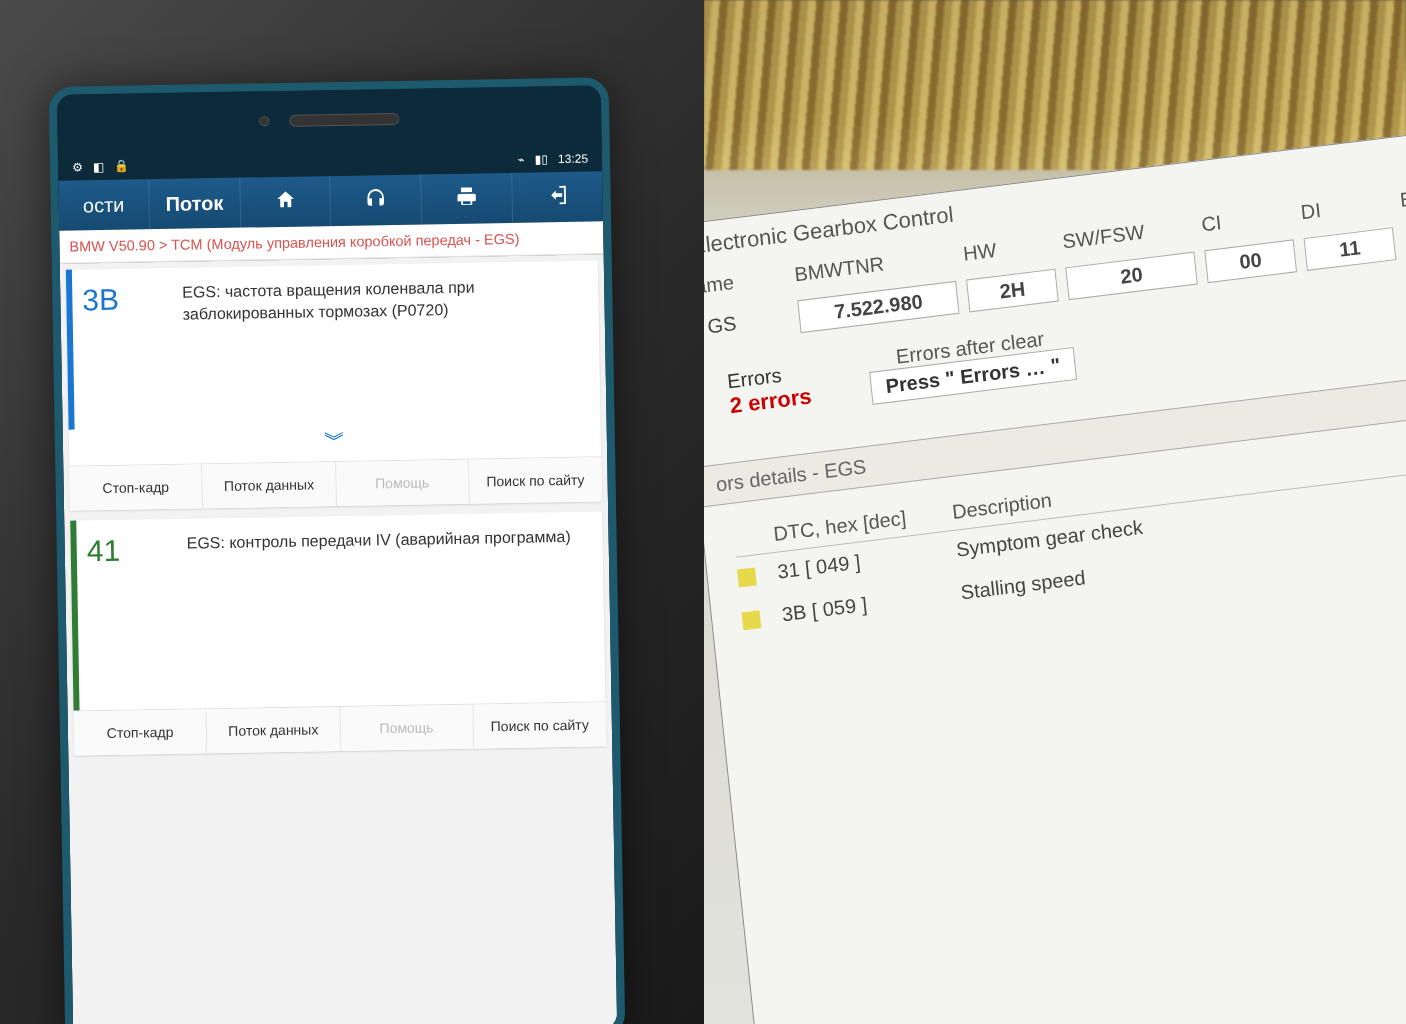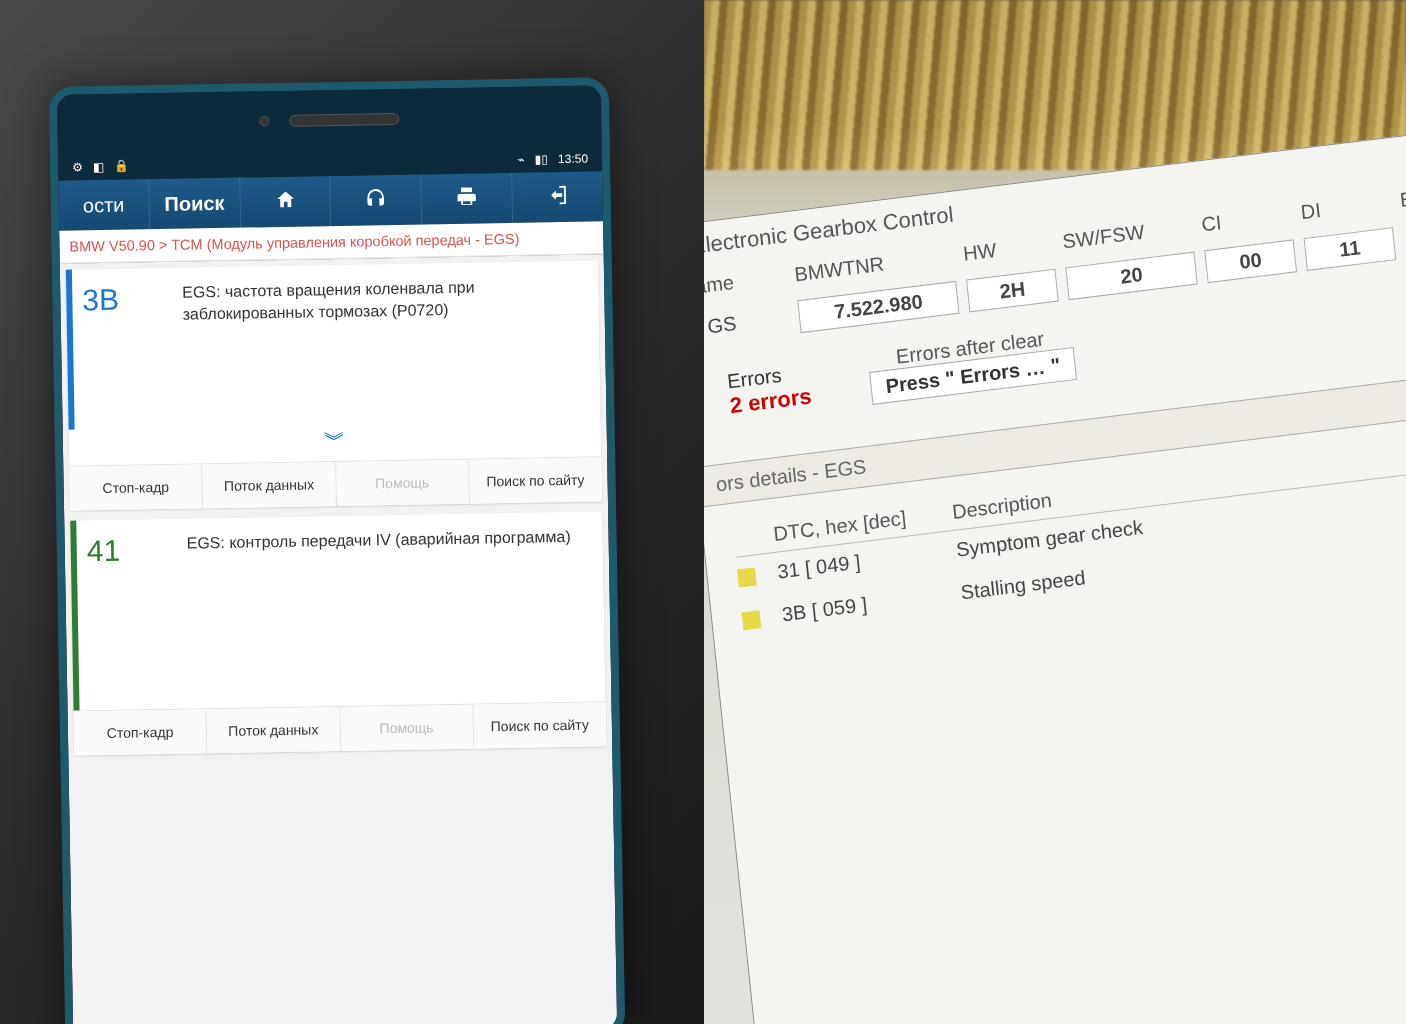--- a/index.html
+++ b/index.html
@@ -178,30 +178,30 @@
 
     <div class="status-bar">
       <div class="status-left">
         <span>⚙</span>
         <span>◧</span>
         <span>🔒</span>
       </div>
       <div class="status-right">
         <span>⌁</span>
         <span>▮▯</span>
-        <span>13:50</span>
+        <span>13:25</span>
       </div>
     </div>
 
     <div class="nav-bar">
       <div class="nav-item">
           <span>ости</span>
         </div>
       <div class="nav-item" style="font-weight:700;">
-          <span>Поиск</span>
+          <span>Поток</span>
         </div>
       <div class="nav-item">
         <span class="nav-icon"><svg viewBox="0 0 24 24">
               <path d="M12 3l9 8h-3v9h-4v-6h-4v6H6v-9H3z"></path>
             </svg></span>
       </div>
       <div class="nav-item">
         <span class="nav-icon"><svg viewBox="0 0 24 24">
               <path d="M12 2a9 9 0 00-9 9v6a3 3 0 003 3h2v-8H5v-1a7 7 0 0114 0v1h-3v8h2a3 3 0 003-3v-6a9 9 0 00-9-9z"></path>
             </svg></span>

